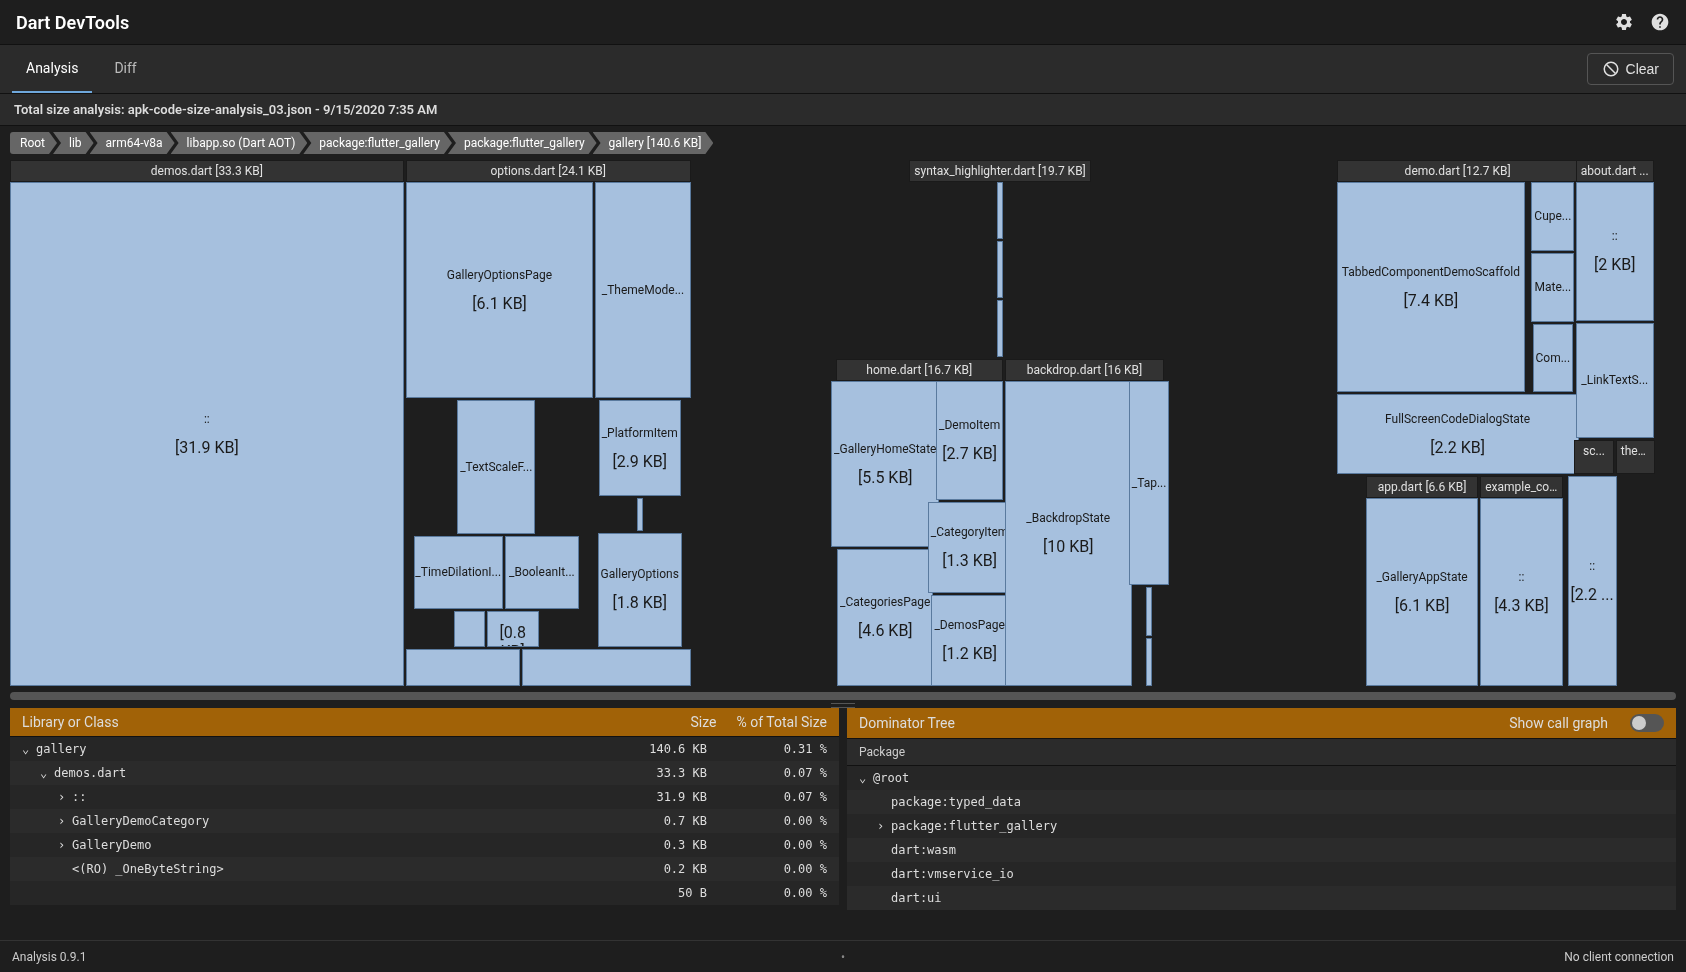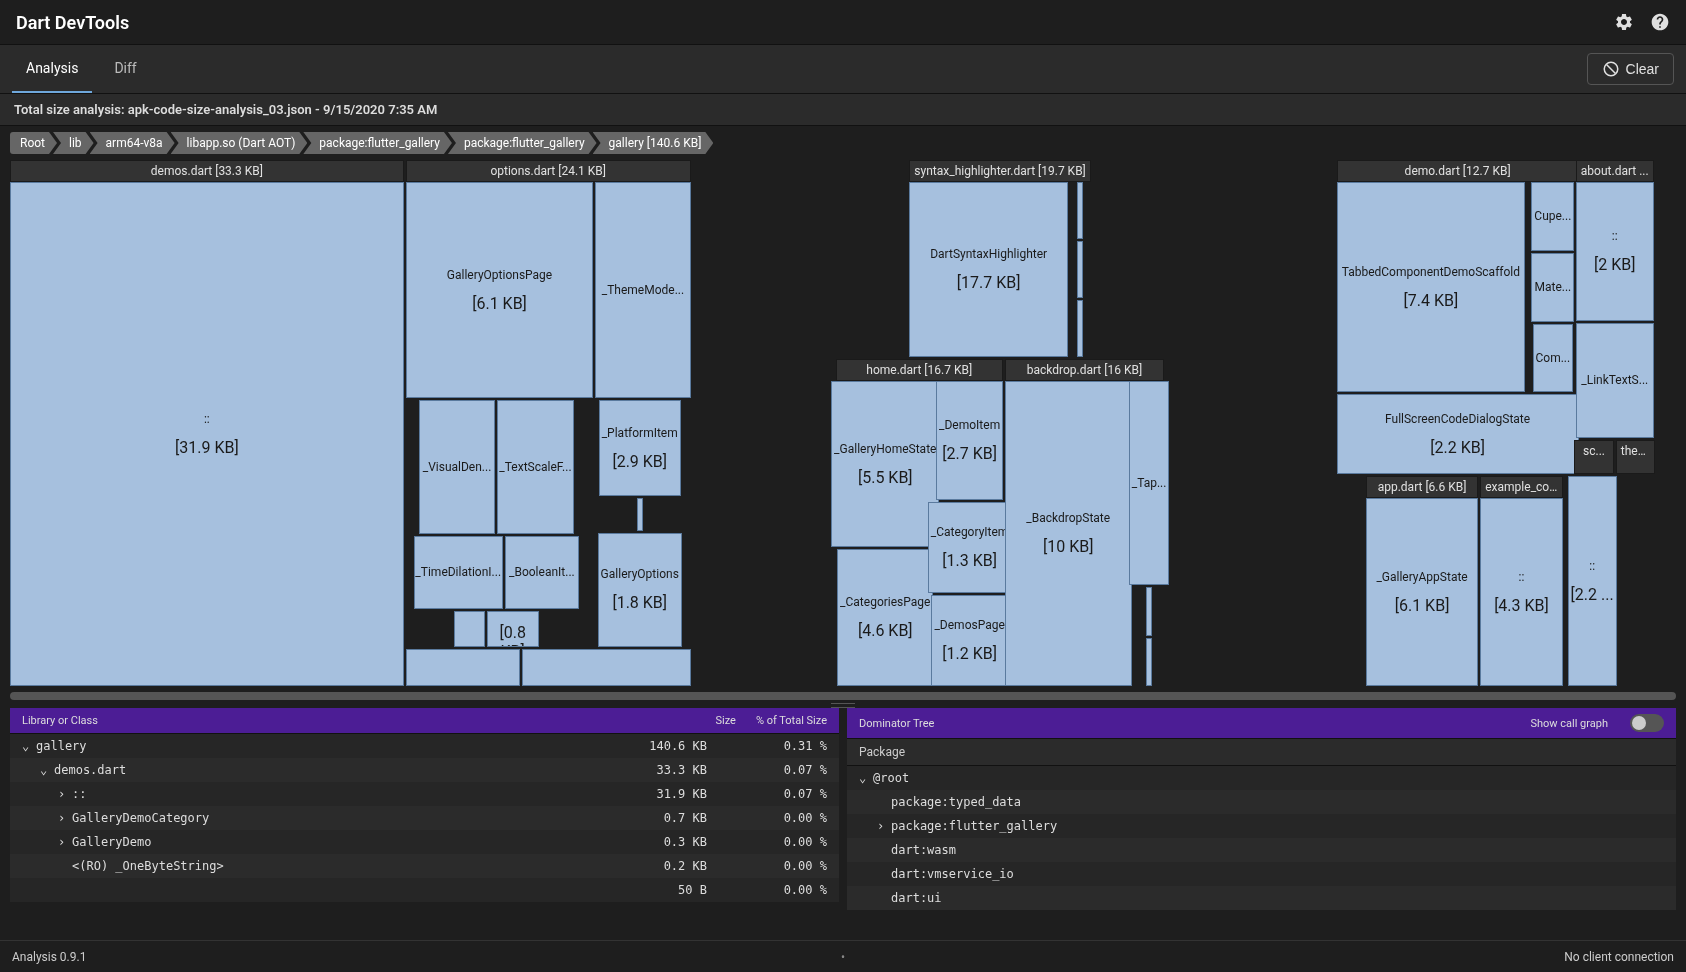--- a/index.html
+++ b/index.html
@@ -123,23 +123,23 @@
 }
 .tm-group { display: flex; flex-direction: column; gap: 0; min-width: 0; }
 .tm-group-body { flex: 1; display: flex; gap: 2px; min-height: 0; }
 .splitter-h { height: 6px; background: #1e1e1e; cursor: row-resize; display: flex; align-items: center; justify-content: center; }
 .splitter-h::after { content: ""; width: 24px; height: 3px; border-top: 1px solid #555; border-bottom: 1px solid #555; }
 .bottom-panels { display: flex; height: 232px; gap: 8px; padding: 0 10px; }
 .panel { flex: 1; display: flex; flex-direction: column; background: #1e1e1e; min-width: 0; }
 .panel-header {
   display: flex;
   align-items: center;
-  background: #4c1d95;
+  background: #a16207;
   padding: 6px 12px;
-  font-size: 11px;
+  font-size: 14px;
   color: #ddd;
   border-bottom: 1px solid #111;
 }
 .panel-header.cols { justify-content: space-between; }
 .col-group { display: flex; gap: 20px; }
 .panel-subhead {
   background: #2b2b2b;
   padding: 6px 12px;
   font-size: 12px;
   color: #ccc;
@@ -243,21 +243,20 @@
       <div class="tm-row" style="flex:35">
         <div class="tm-node" style="flex:61">
           <div>GalleryOptionsPage</div>
           <div class="sz">[6.1 KB]</div>
         </div>
         <div class="tm-node" style="flex:30">_ThemeMode...</div>
       </div>
       <div class="tm-row" style="flex:40">
         <div class="tm-col" style="flex:64">
           <div class="tm-row" style="flex:55">
-            <div class="tm-node" style="flex:1">_VisualDen...</div>
             <div class="tm-node" style="flex:1">_TextScaleF...</div>
           </div>
           <div class="tm-row" style="flex:30">
             <div class="tm-node" style="flex:55">_TimeDilationI...</div>
             <div class="tm-node" style="flex:45">_BooleanIt...</div>
           </div>
           <div class="tm-row" style="flex:15">
             <div class="tm-node" style="flex:35"></div>
             <div class="tm-node" style="flex:65">
               <div>_OptionsItem</div>
@@ -282,24 +281,20 @@
         <div class="tm-node" style="flex:60"></div>
       </div>
     </div>
   </div>
 
   <div class="tm-col" style="flex:520">
     <div class="tm-row" style="flex:197">
       <div class="tm-group" style="flex:1">
         <div class="tm-header">syntax_highlighter.dart [19.7 KB]</div>
         <div class="tm-group-body">
-          <div class="tm-node" style="flex:88">
-            <div>DartSyntaxHighlighter</div>
-            <div class="sz">[17.7 KB]</div>
-          </div>
           <div class="tm-col" style="flex:12">
             <div class="tm-node" style="flex:1"></div>
             <div class="tm-node" style="flex:1"></div>
             <div class="tm-node" style="flex:1"></div>
           </div>
         </div>
       </div>
     </div>
     <div class="tm-row" style="flex:327">
 

